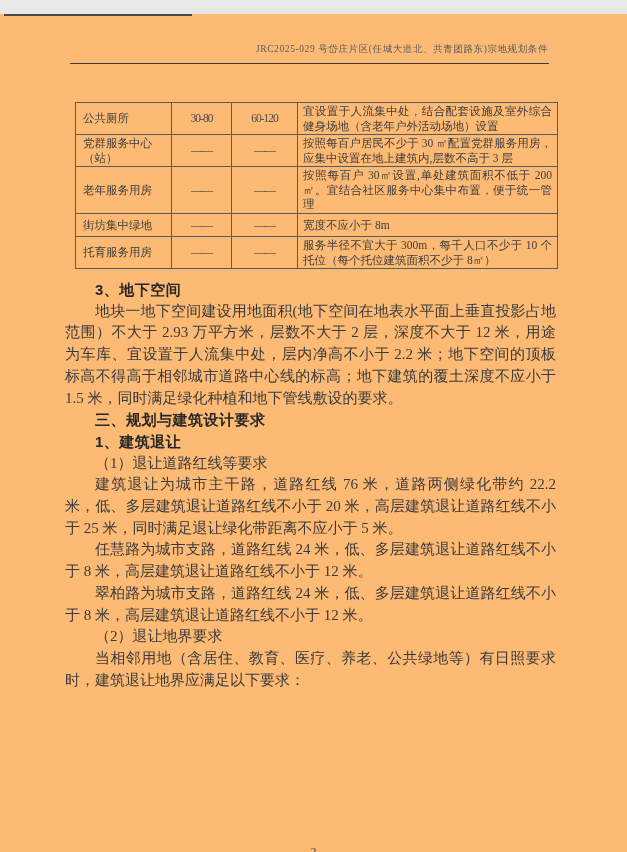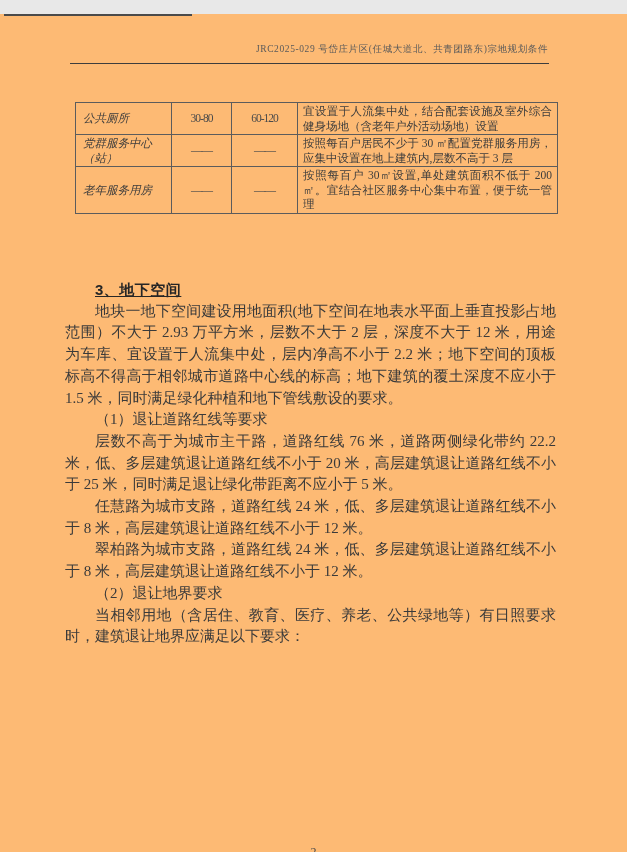--- a/index.html
+++ b/index.html
@@ -34,39 +34,38 @@
   .doc-table col.c1{width:96px;}
   .doc-table col.c2{width:60px;}
   .doc-table col.c3{width:66px;}
   .doc-table col.c4{width:260px;}
   .doc-table td{
     border:1px solid #5c5c5c;
     padding:1px 5px;
     vertical-align:middle;
     overflow:hidden;
   }
-  .doc-table td.cell-name{padding-left:7px;font-style:italic;}
+  .doc-table td.cell-name{padding-left:7px;}
   .doc-table td.cell-mid{text-align:center;letter-spacing:-1px;color:#4a4a4a;}
   .doc-table td.cell-desc{text-align:justify;text-justify:inter-character;}
   .doc-table tr:nth-child(1){height:32px;}
   .doc-table tr:nth-child(2){height:29px;}
   .doc-table tr:nth-child(3){height:47px;}
   .doc-table tr:nth-child(4){height:23px;}
   .doc-table tr:nth-child(5){height:30px;}
   .document-body{
     position:absolute;top:265px;left:65px;width:491px;
     font-size:15px;line-height:21.7px;
     text-align:justify;text-justify:inter-character;
   }
   .block{margin:0;text-indent:2em;}
   .block.heading{
     font-weight:bold;color:#262626;
     font-family:"Liberation Sans","DejaVu Sans",sans-serif;
     letter-spacing:0.5px;
-    text-decoration:underline;
   }
   .u{text-underline-offset:3px;text-decoration-thickness:1px;}
   .page-number{
     position:absolute;top:831px;left:0;width:627px;
     text-align:center;font-size:12px;color:#4a4a4a;
   }
 </style>
 </head>
 <body>
 
@@ -97,28 +96,42 @@
           <td class="cell-mid">——</td>
           <td class="cell-mid">——</td>
           <td class="cell-desc">按照每百户居民不少于 30 ㎡配置党群服务用房，应集中设置在地上建筑内,层数不高于 3 层</td>
         </tr>
         <tr>
           <td class="cell-name">老年服务用房</td>
           <td class="cell-mid">——</td>
           <td class="cell-mid">——</td>
           <td class="cell-desc">按照每百户 30㎡设置,单处建筑面积不低于 200㎡。宜结合社区服务中心集中布置，便于统一管理</td>
         </tr>
+        <tr>
+          <td class="cell-name">街坊集中绿地</td>
+          <td class="cell-mid">——</td>
+          <td class="cell-mid">——</td>
+          <td class="cell-desc">宽度不应小于 8m</td>
+        </tr>
+        <tr>
+          <td class="cell-name">托育服务用房</td>
+          <td class="cell-mid">——</td>
+          <td class="cell-mid">——</td>
+          <td class="cell-desc">服务半径不宜大于 300m，每千人口不少于 10 个托位（每个托位建筑面积不少于 8㎡）</td>
+        </tr>
       </tbody>
   </table>
 
   <div class="document-body">
       <p class="block heading"><span>3、地下空间</span></p>
       <p class="block para"><span>地块一地下空间建设用地面积(地下空间在地表水平面上垂直投影占地范围）不大于 </span><span class="u">2.93</span><span> 万平方米，层数不大于 </span><span class="u">2</span><span> 层，深度不大于 </span><span class="u">12</span><span> 米，用途为</span><span class="u">车库、宜设置于人流集中处</span><span>，层内净高不小于 </span><span class="u">2.2</span><span> 米；地下空间的顶板标高不得高于相邻城市道路中心线的标高；地下建筑的覆土深度不应小于 1.5 米，同时满足绿化种植和地下管线敷设的要求。</span></p>
+      <p class="block heading"><span>三、规划与建筑设计要求</span></p>
+      <p class="block heading"><span>1、建筑退让</span></p>
       <p class="block para"><span>（1）退让道路红线等要求</span></p>
-      <p class="block para"><span class="u">层数不高于</span><span>为城市主干路，道路红线 76 米，道路两侧绿化带约 22.2 米，低、多层建筑退让道路红线不小于 20 米，高层建筑退让道路红线不小于 25 米，同时满足退让绿化带距离不应小于 5 米。</span></p>
+      <p class="block para"><span class="u">建筑退让</span><span>为城市主干路，道路红线 76 米，道路两侧绿化带约 22.2 米，低、多层建筑退让道路红线不小于 20 米，高层建筑退让道路红线不小于 25 米，同时满足退让绿化带距离不应小于 5 米。</span></p>
       <p class="block para"><span class="u">任慧路</span><span>为城市支路，道路红线 24 米，低、多层建筑退让道路红线不小于 8 米，高层建筑退让道路红线不小于 12 米。</span></p>
       <p class="block para"><span class="u">翠柏路</span><span>为城市支路，道路红线 24 米，低、多层建筑退让道路红线不小于 8 米，高层建筑退让道路红线不小于 12 米。</span></p>
       <p class="block para"><span>（2）退让地界要求</span></p>
       <p class="block para"><span>当相邻用地（含居住、教育、医疗、养老、公共绿地等）有日照要求时，建筑退让地界应满足以下要求：</span></p>
     </div>
 
   <div class="page-number">2</div>
 
 </div>
 

